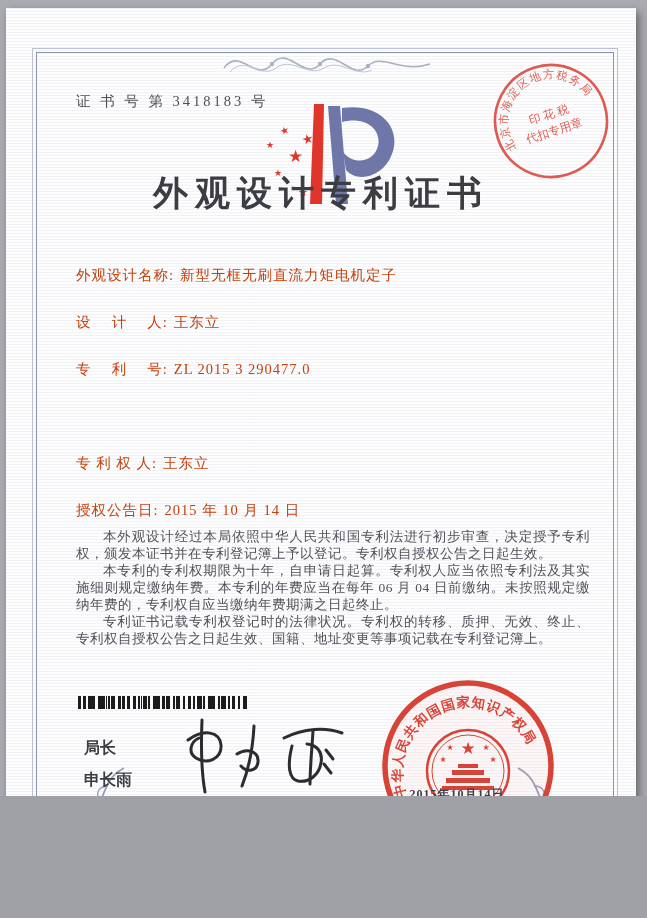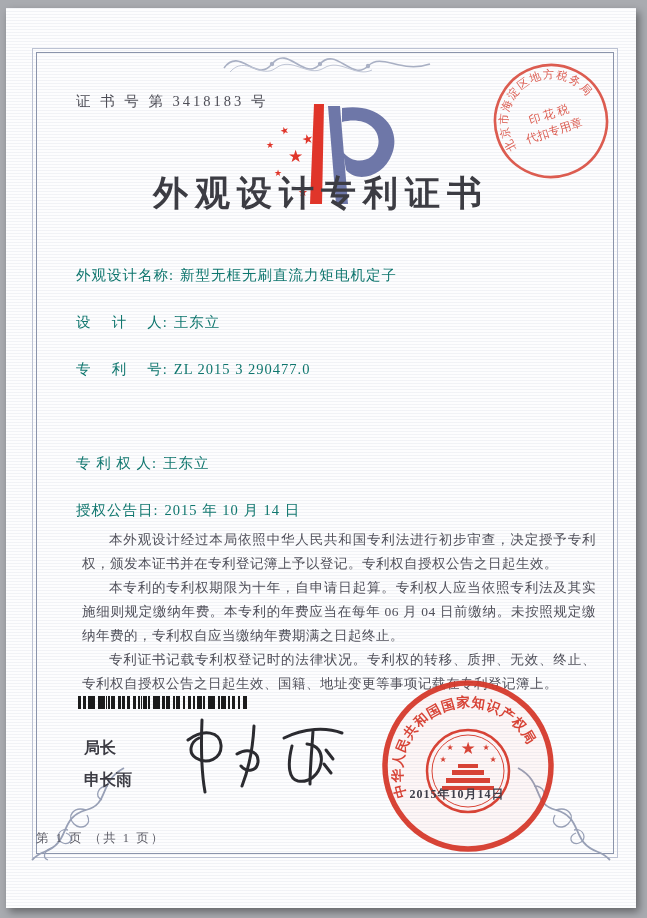--- a/index.html
+++ b/index.html
@@ -1,35 +1,35 @@
 <!DOCTYPE html>
 <html><head>
 <meta charset="utf-8">
 <style>
   html,body{margin:0;padding:0;background:#9fa1a6;}
-  .scan{position:relative;width:647px;height:918px;background:#a9abb0;overflow:hidden;
+  .scan{position:relative;width:647px;height:796px;background:#a9abb0;overflow:hidden;
         font-family:"Liberation Serif","DejaVu Serif",serif;}
   .paper{position:absolute;left:6px;top:8px;width:630px;height:900px;background:#fdfdfe;
          box-shadow:3px 4px 8px rgba(0,0,0,.4);}
   .paper::before{content:"";position:absolute;inset:0;pointer-events:none;
          background:repeating-linear-gradient(180deg,rgba(180,188,205,.16) 0 1px,transparent 1px 3px);}
   .frame{position:absolute;left:30px;top:44px;right:22px;bottom:54px;border:1.5px solid #8b94ab;}
   .frame::before{content:"";position:absolute;inset:-5px;border:1px solid #bcc2d3;}
 
   .cert-no{position:absolute;left:70px;top:84px;font-size:14.5px;color:#4e4e57;letter-spacing:3px;}
 
   .logo{position:absolute;left:252px;top:92px;width:140px;height:116px;}
   .title{position:absolute;left:0;right:0;top:162px;margin:0;text-align:center;
          font-size:35px;font-weight:700;color:#3c3c43;letter-spacing:7px;}
 
-  .field{position:absolute;left:70px;font-size:14.5px;color:#0f766e;letter-spacing:1px;white-space:nowrap;}
+  .field{position:absolute;left:70px;font-size:14.5px;color:#c2410c;letter-spacing:1px;white-space:nowrap;}
   .field .lab{margin-right:6px;}
   .f0{top:258px}.f1{top:305px}.f2{top:352px}.f3{top:399px}.f4{top:446px}.f5{top:493px}
 
-  .body-text{position:absolute;left:76px;top:520px;width:514px;font-size:13.5px;line-height:24px;
+  .body-text{position:absolute;left:70px;top:520px;width:514px;font-size:13.5px;line-height:17px;
              color:#50505a;text-align:justify;letter-spacing:.5px;}
   .body-text p{margin:0;text-indent:2em;}
 
   .barcode{position:absolute;left:72px;top:688px;width:170px;height:13px;background:
      repeating-linear-gradient(90deg,#1c1c1c 0 2px,transparent 2px 5px),
      repeating-linear-gradient(90deg,#1c1c1c 0 1px,transparent 1px 7px),
      repeating-linear-gradient(90deg,#1c1c1c 0 3px,transparent 3px 11px);}
 
   .signer{position:absolute;left:78px;top:724px;font-size:16px;color:#3c3c44;line-height:32px;
           font-family:"Liberation Sans","DejaVu Sans",sans-serif;font-weight:bold;}

